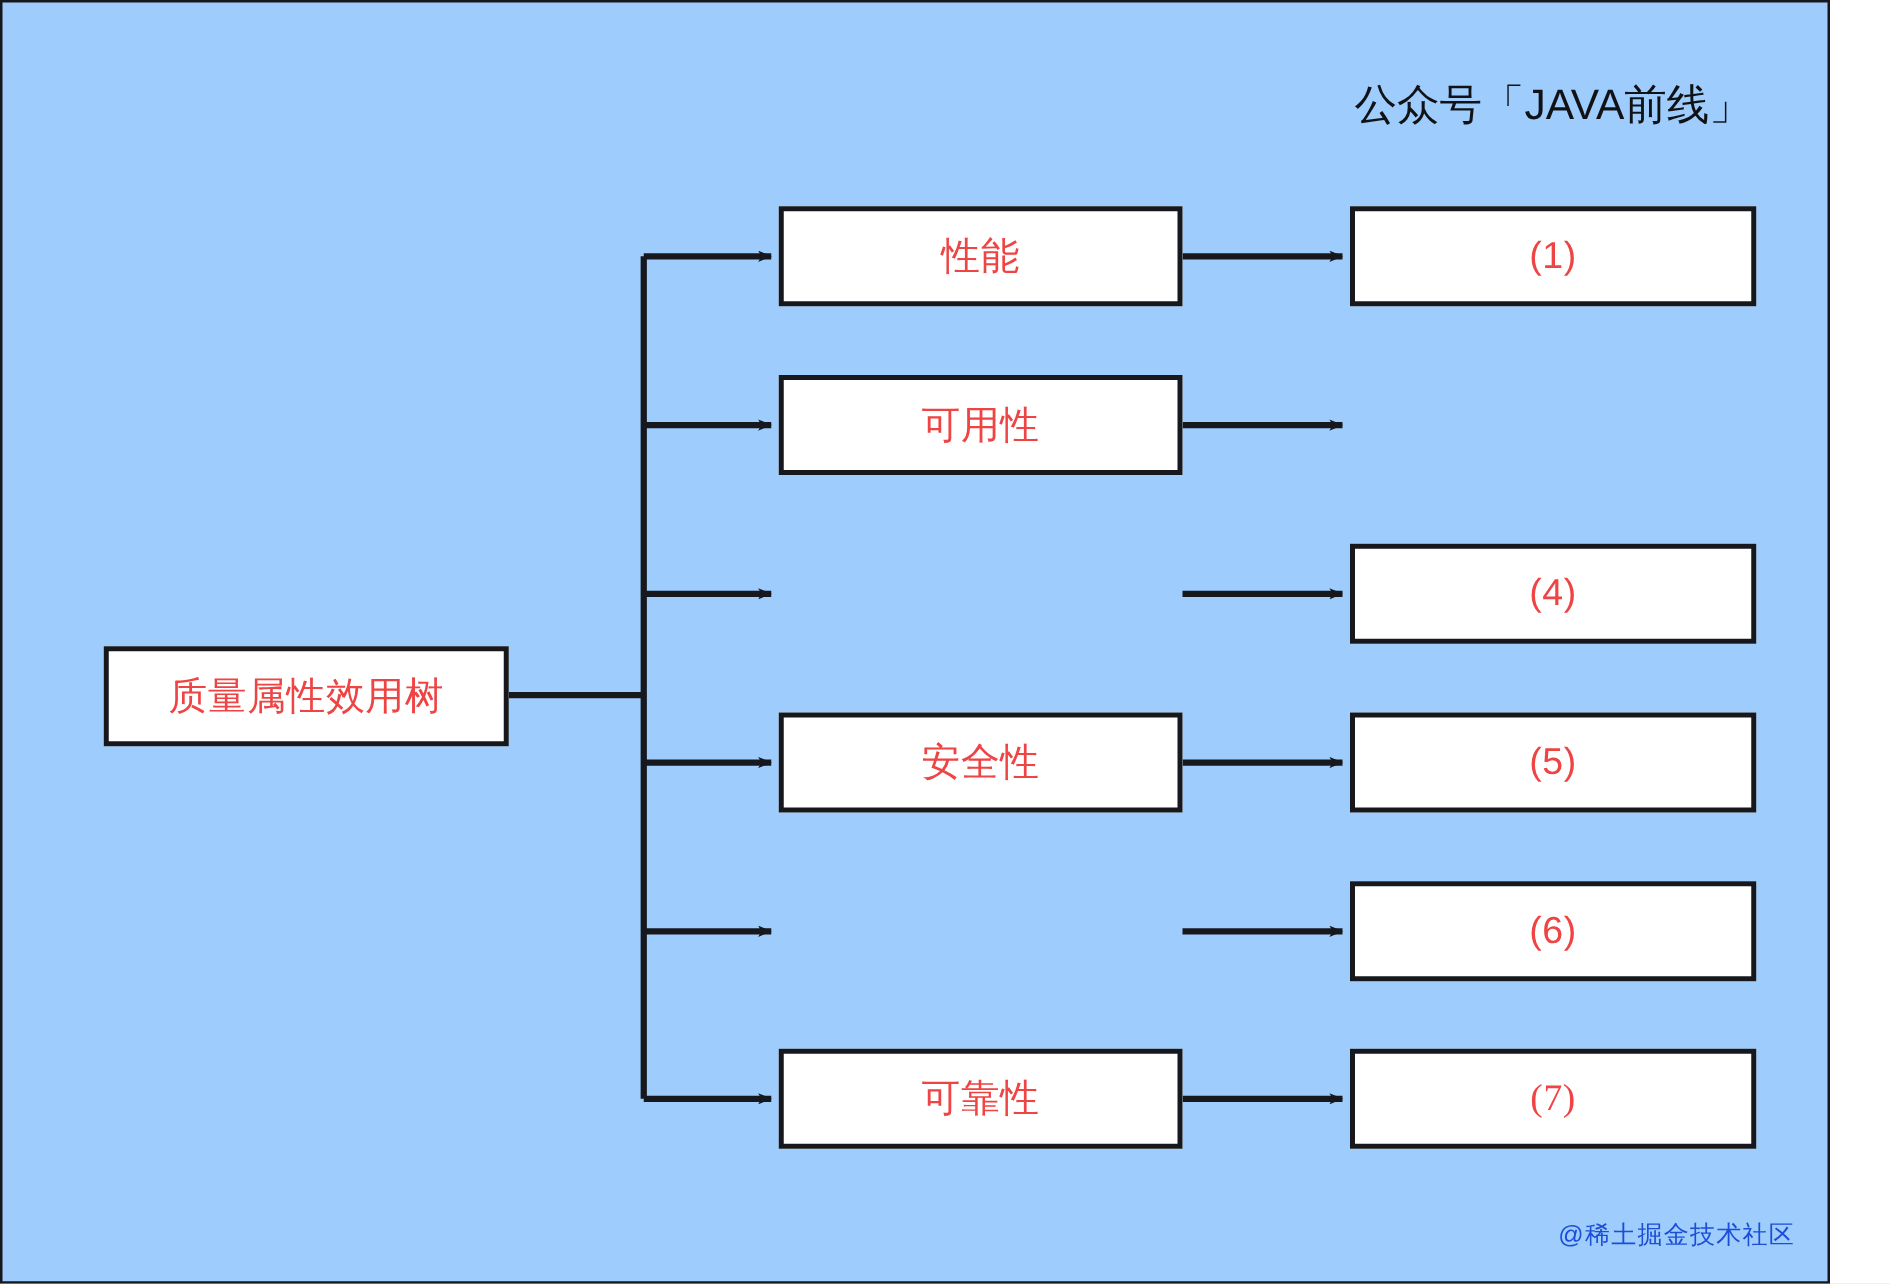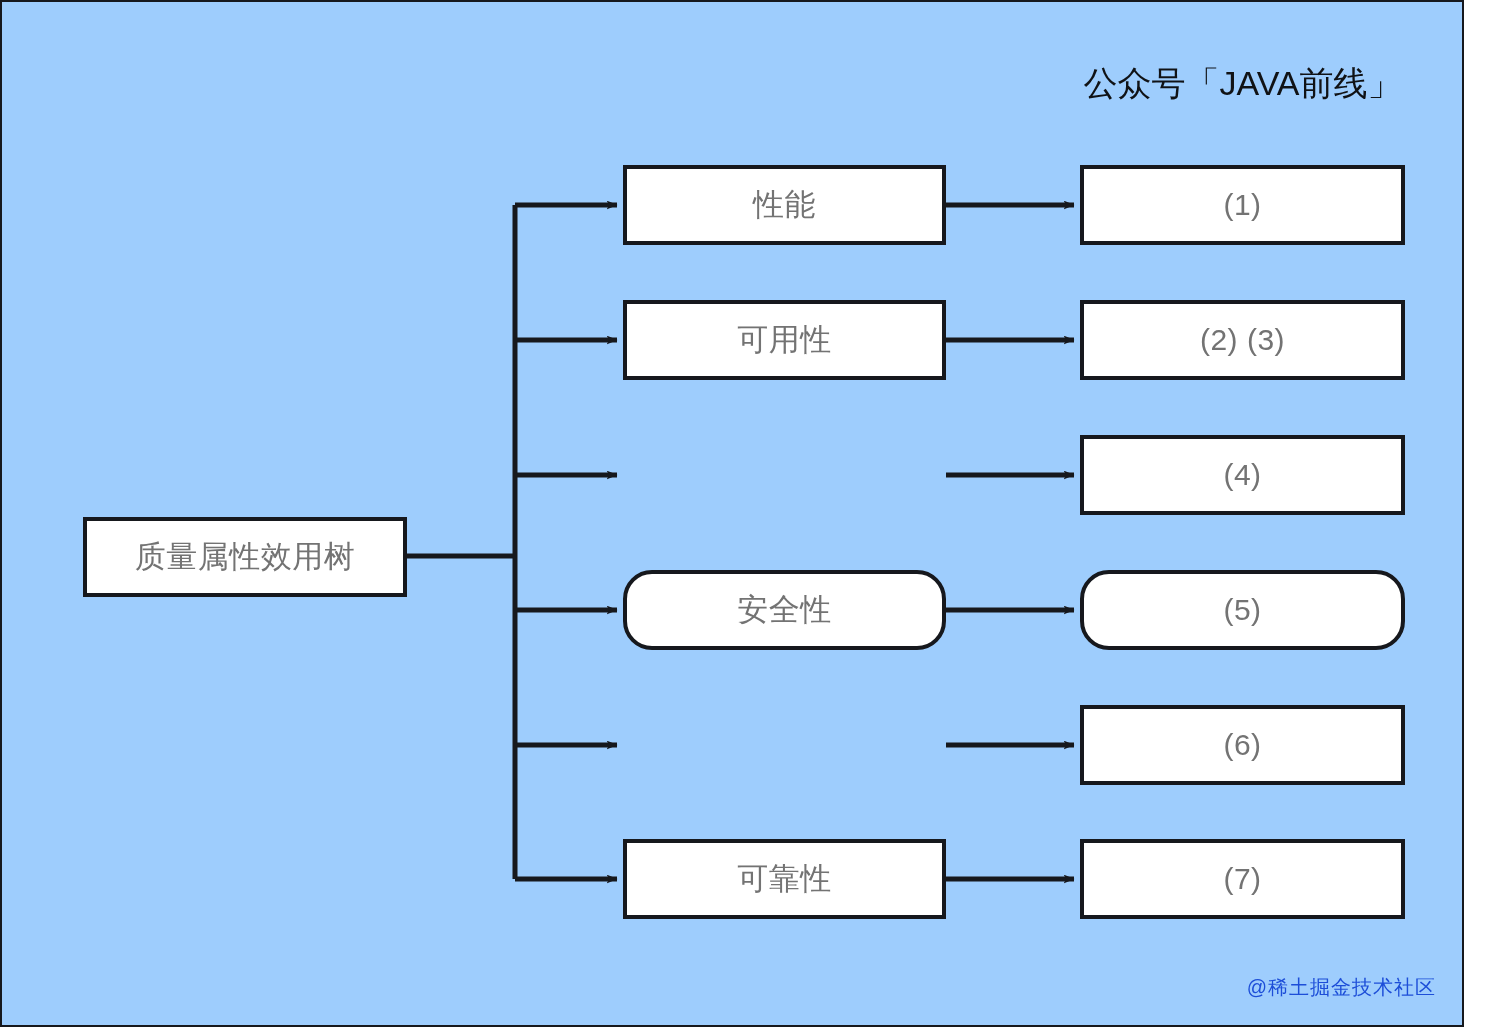--- a/index.html
+++ b/index.html
@@ -28,21 +28,21 @@
     height: 1027px;
   }
   .node-box {
     position: absolute;
     background: #ffffff;
     border: 4px solid #16181d;
     box-sizing: border-box;
     display: flex;
     align-items: center;
     justify-content: center;
-    color: #737373;
+    color: #ef4444;
     letter-spacing: 0.5px;
   }
   .node-root {
     left: 81px;
     top: 515px;
     width: 324px;
     height: 80px;
     font-size: 31px;
   }
   .node-mid {
@@ -53,23 +53,23 @@
   }
   .node-right {
     left: 1078px;
     width: 325px;
     height: 80px;
     font-size: 30px;
   }
   .r0 { top: 163px; }
   .r1 { top: 298px; }
   .r2 { top: 433px; }
-  .r3 { top: 568px; border-radius: 29px; }
+  .r3 { top: 568px; }
   .r4 { top: 703px; }
-  .r5 { top: 837px; }
+  .r5 { top: 837px; font-family: Liberation Serif, serif; }
 
   #header-title {
     position: absolute;
     left: 1073px;
     top: 59px;
     width: 335px;
     text-align: center;
     font-size: 34px;
     color: #101215;
     white-space: nowrap;
@@ -130,23 +130,20 @@
   <div class="node-box node-mid r3">
     <span>安全性</span>
   </div>
   <div class="node-box node-mid r5">
     <span>可靠性</span>
   </div>
 
   <div class="node-box node-right r0">
     <span>(1)</span>
   </div>
-  <div class="node-box node-right r1">
-    <span>(2) (3)</span>
-  </div>
   <div class="node-box node-right r2">
     <span>(4)</span>
   </div>
   <div class="node-box node-right r3">
     <span>(5)</span>
   </div>
   <div class="node-box node-right r4">
     <span>(6)</span>
   </div>
   <div class="node-box node-right r5">

